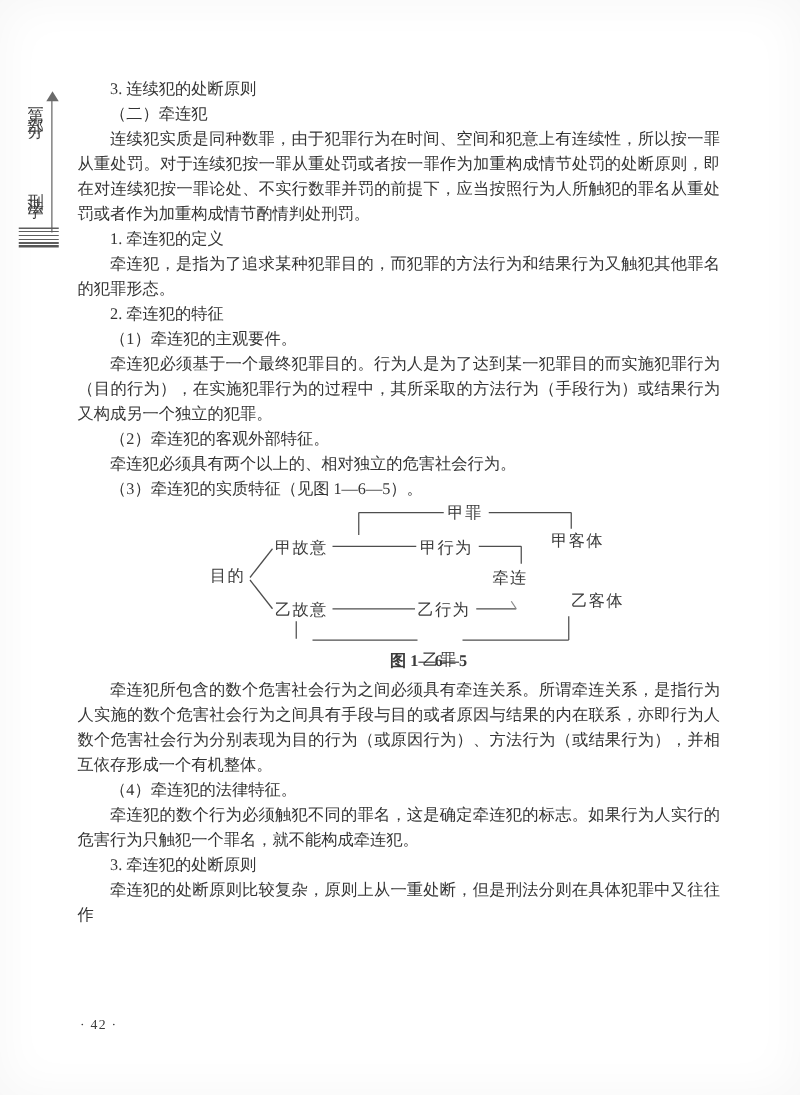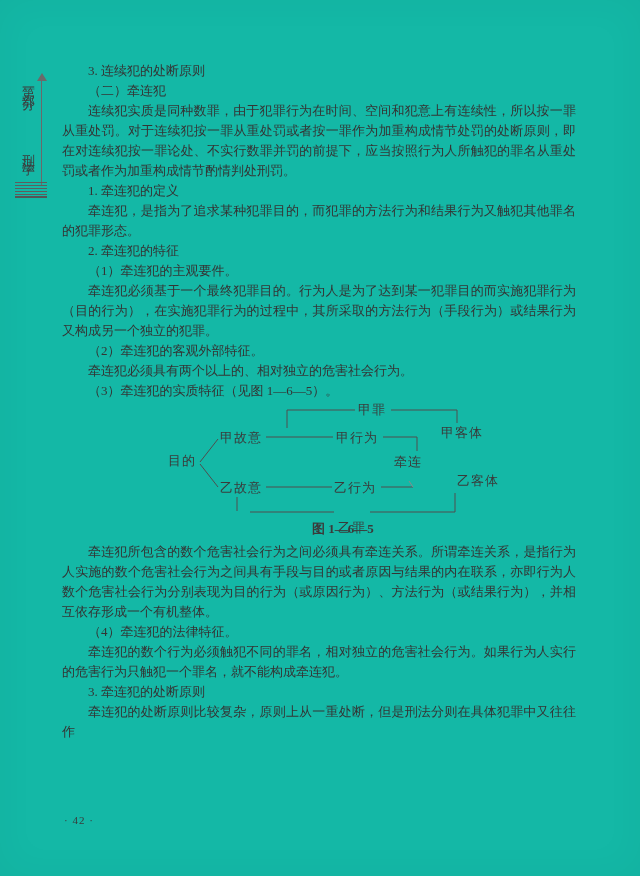--- a/index.html
+++ b/index.html
@@ -4,21 +4,21 @@
 <style>
   html,body{margin:0;padding:0;}
   body{
     width:640px;height:876px;
     background:#e9e8e6;
     font-family:"Liberation Serif","DejaVu Serif",serif;
     position:relative;
   }
   .page{
     position:absolute;left:0;top:0;width:640px;height:876px;
-    background:#14b8a6;
+    background:#ffffff;
     box-shadow:inset 0 0 40px rgba(0,0,0,0.04);
     overflow:hidden;
   }
 
   
   .side-tab{position:absolute;left:16px;top:72px;width:34px;height:128px;}
   .side-tab .vtext{
     position:absolute;left:3px;top:4px;
     writing-mode:vertical-rl;text-orientation:upright;
     font-size:13px;letter-spacing:4px;color:#3c3c3c;
@@ -138,20 +138,20 @@
         <span class="lbl object-a">甲客体</span>
         <span class="lbl object-b">乙客体</span>
         <span class="lbl crime-a">甲罪</span>
         <span class="lbl crime-b">乙罪</span>
         <span class="lbl caption">图 1—6—5</span>
       </div>
     </div>
 
     <p class="block">牵连犯所包含的数个危害社会行为之间必须具有牵连关系。所谓牵连关系，是指行为人实施的数个危害社会行为之间具有手段与目的或者原因与结果的内在联系，亦即行为人数个危害社会行为分别表现为目的行为（或原因行为）、方法行为（或结果行为），并相互依存形成一个有机整体。</p>
     <p class="block">（4）牵连犯的法律特征。</p>
-    <p class="block">牵连犯的数个行为必须触犯不同的罪名，相对独立的危害社会行为。如果行为人实行的危害行为只触犯一个罪名，就不能构成牵连犯。</p>
+    <p class="block">牵连犯的数个行为必须触犯不同的罪名，这是确定牵连犯的标志。如果行为人实行的危害行为只触犯一个罪名，就不能构成牵连犯。</p>
     <p class="block">3. 牵连犯的处断原则</p>
     <p class="block">牵连犯的处断原则比较复杂，原则上从一重处断，但是刑法分则在具体犯罪中又往往作</p>
   </div>
 
   <div class="page-num">· 42 ·</div>
 
 </div>
 
 </body></html>

